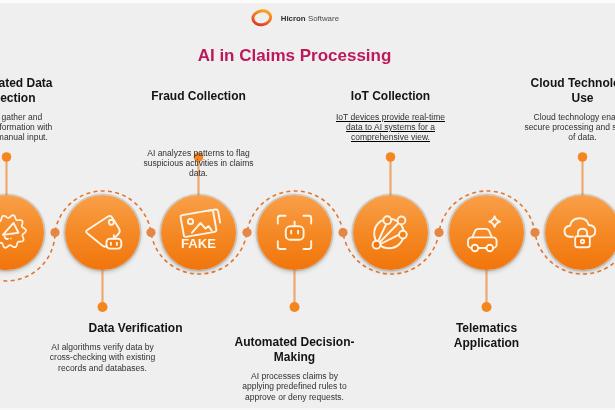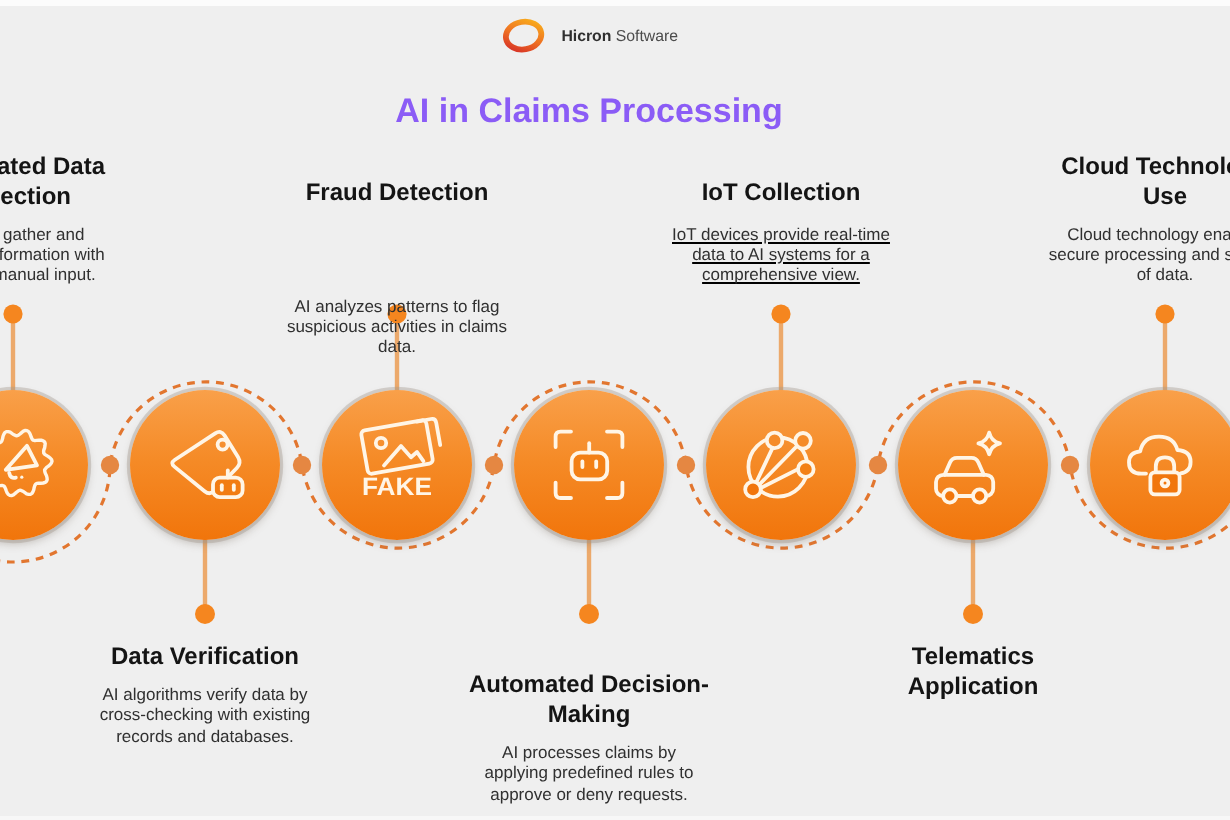--- a/index.html
+++ b/index.html
@@ -1,19 +1,19 @@
 <!DOCTYPE html>
 <html><head>
 <meta charset="utf-8">
 <style>
   html,body{margin:0;padding:0;}
   body{width:615px;height:410px;overflow:hidden;background:#efefef;font-family:"Liberation Sans",sans-serif;position:relative;}
   .topstrip{position:absolute;left:0;top:0;width:615px;height:3px;background:#fcfcfc;}
   .botstrip{position:absolute;left:0;bottom:0;width:615px;height:2px;background:#f7f7f7;}
-  .title{position:absolute;left:0;top:46.2px;width:589px;text-align:center;font-size:17px;line-height:20px;font-weight:bold;color:#8b5cf6;}
+  .title{position:absolute;left:0;top:46.2px;width:589px;text-align:center;font-size:17px;line-height:20px;font-weight:bold;color:#be185d;}
   .hd{font-weight:bold;font-size:12px;line-height:15px;color:#141414;}
   .bd{font-size:8.5px;line-height:10.4px;color:#303030;}
   .tb{position:absolute;width:160px;text-align:center;}
   .tophd{position:absolute;width:160px;height:35px;display:flex;align-items:flex-end;justify-content:center;text-align:center;}
   .circ{position:absolute;width:75px;height:75px;border-radius:50%;
     background:linear-gradient(180deg,#f9a04a 0%,#f58a26 48%,#f1750b 100%);
     box-shadow:0 0 0 1.6px rgba(163,152,141,0.38), 0 2px 4px rgba(130,119,108,0.42);}
 </style>
 </head>
 <body>
@@ -140,42 +140,42 @@
 </svg>
 
 <div class="tophd" style="left:-73.5px;top:69px;height:37px;">
     <div class="hd">Automated Data<br>Collection</div>
   </div>
 <div class="tb" style="left:-73.5px;top:111.5px;">
     <div class="bd">AI tools gather and<br>process information with<br>minimal manual input.</div>
   </div>
 
 <div class="tophd" style="left:118.5px;top:69px;">
-    <div class="hd">Fraud Detection</div>
+    <div class="hd">Fraud Collection</div>
   </div>
 <div class="tb" style="left:118.5px;top:111.5px;margin-top:36px;">
     <div class="bd">AI analyzes patterns to flag<br>suspicious activities in claims<br>data.</div>
   </div>
 
 <div class="tophd" style="left:310.5px;top:69px;">
     <div class="hd">IoT Collection</div>
   </div>
 <div class="tb" style="left:310.5px;top:111.5px;text-decoration:underline;">
     <div class="bd">IoT devices provide real-time<br>data to AI systems for a<br>comprehensive view.</div>
   </div>
 
 <div class="tophd" style="left:502.5px;top:69px;height:37px;">
     <div class="hd">Cloud Technology<br>Use</div>
   </div>
 <div class="tb" style="left:502.5px;top:111.5px;">
     <div class="bd">Cloud technology enables<br>secure processing and storage<br>of data.</div>
   </div>
 
 <div class="tb" style="left:22.5px;top:321px;">
-    <div class="hd" style="margin-bottom:6px;">Data Verification</div>
+    <div class="hd" style="margin-bottom:6px;text-align:right;">Data Verification</div>
     <div class="bd">AI algorithms verify data by<br>cross-checking with existing<br>records and databases.</div>
   </div>
 
 <div class="tb" style="left:214.5px;top:335px;">
     <div class="hd" style="margin-bottom:6px;">Automated Decision-<br>Making</div>
     <div class="bd">AI processes claims by<br>applying predefined rules to<br>approve or deny requests.</div>
   </div>
 
 <div class="tb" style="left:406.5px;top:321px;">
     <div class="hd" style="margin-bottom:22px;">Telematics<br>Application</div>

